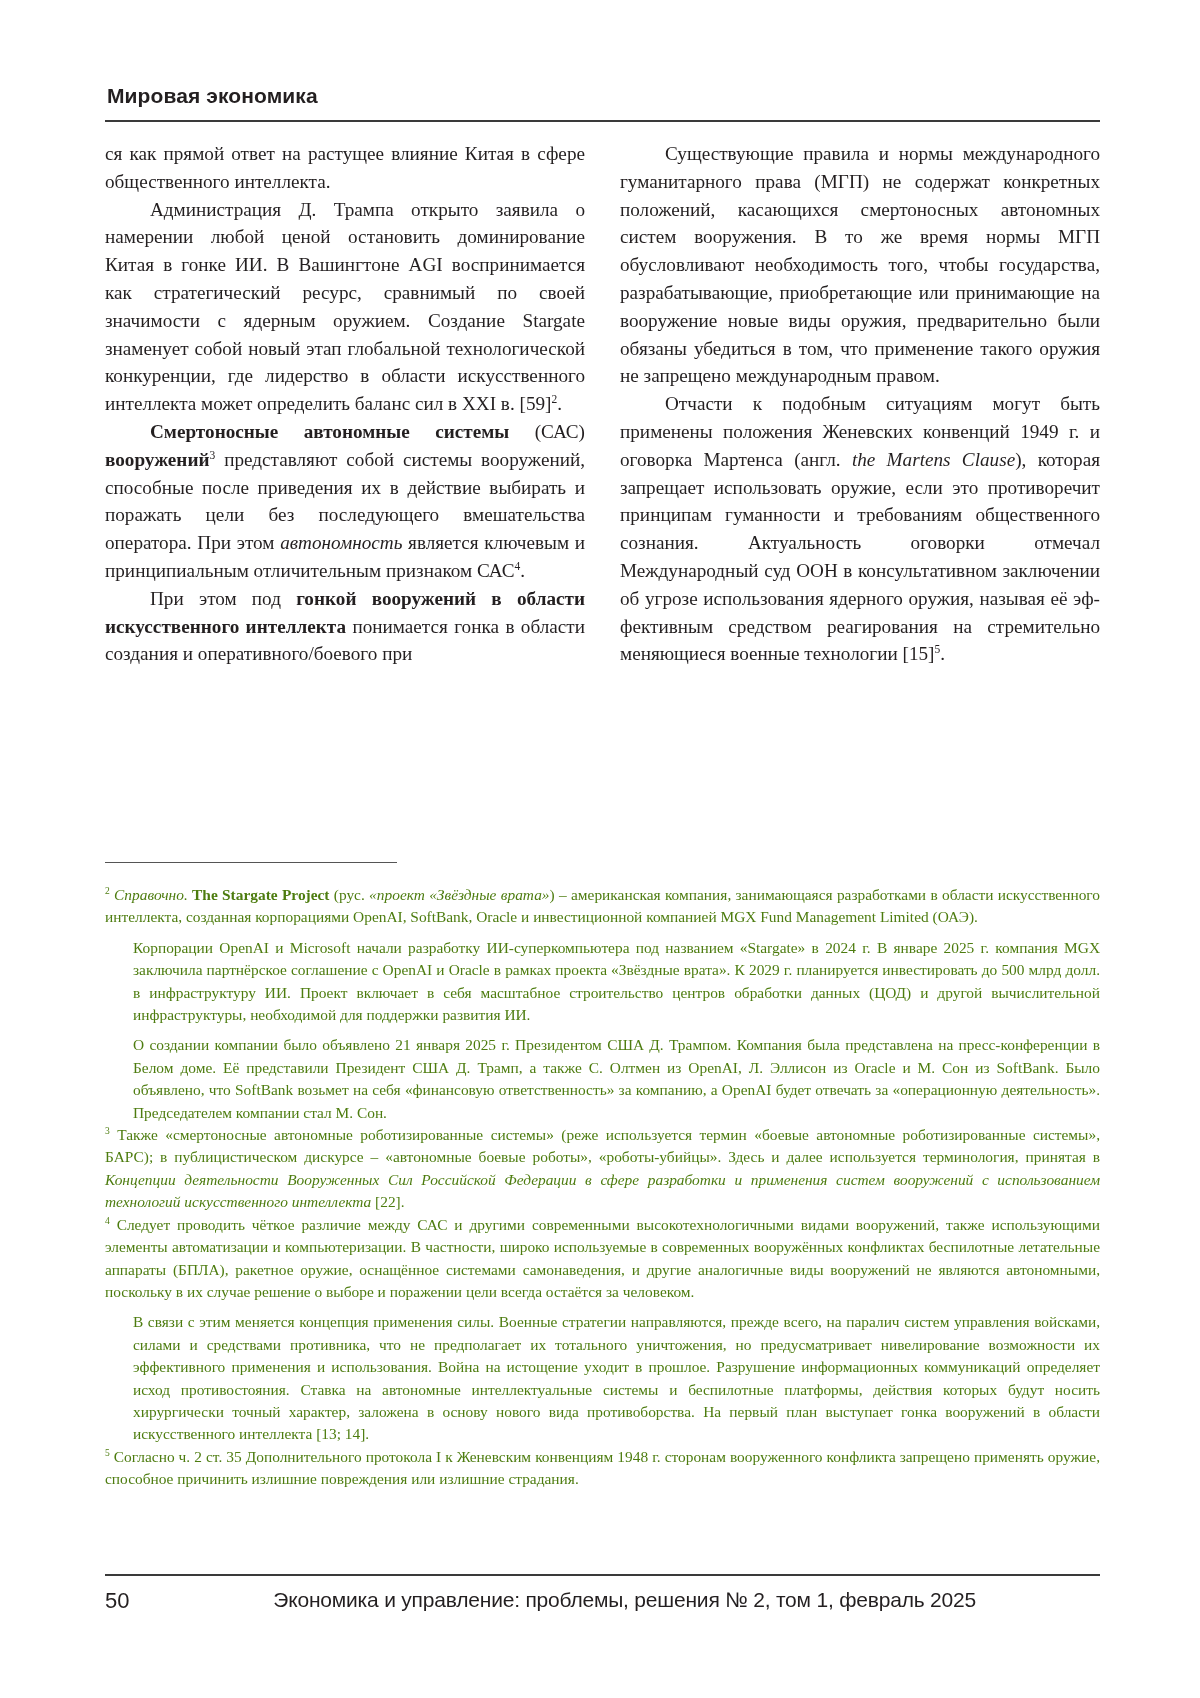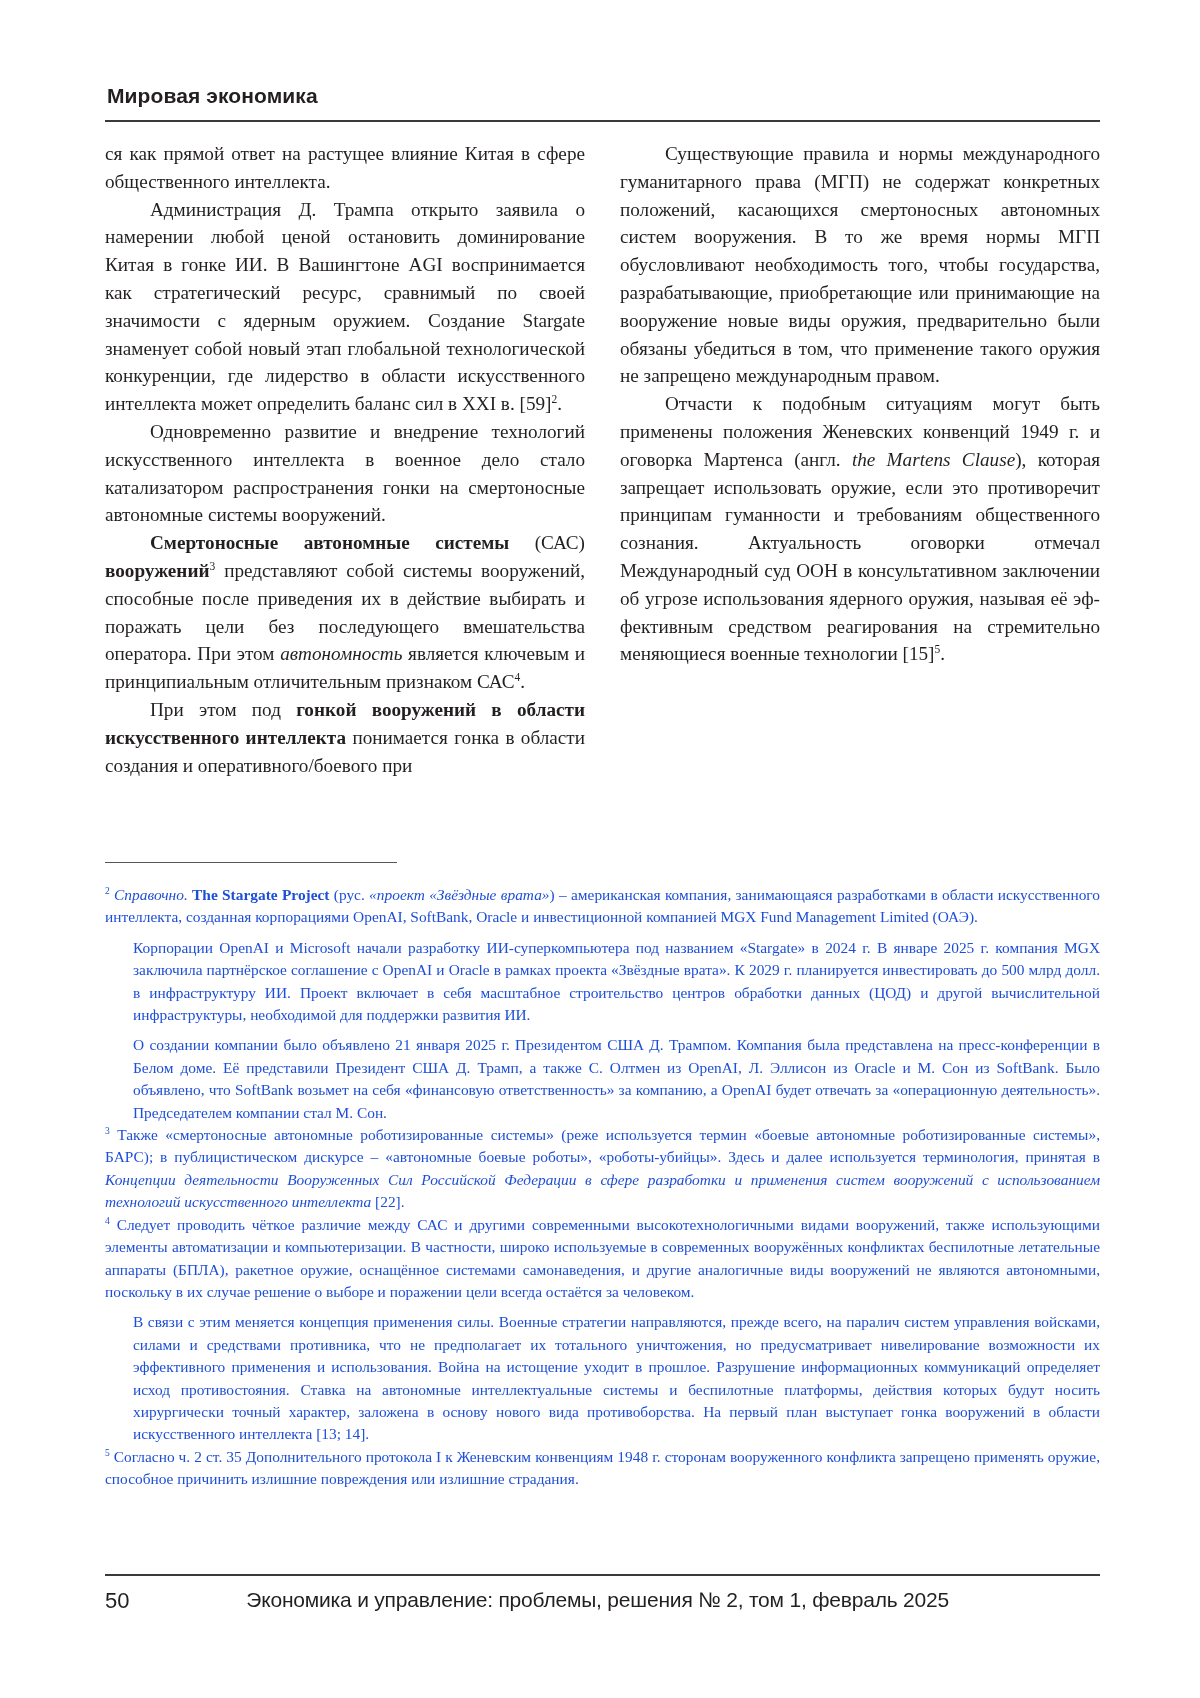--- a/index.html
+++ b/index.html
@@ -25,49 +25,48 @@
   .col p.cont { text-indent: 0; }
   .col b { font-weight: bold; }
   .col i { font-style: italic; }
   sup { font-size: 60%; vertical-align: super; line-height: 0; }
 
   .fn-rule { position: absolute; left: 105px; top: 862px; width: 292px; height: 1px; background: #555; }
 
   .footnotes {
     position: absolute; left: 105px; top: 884px; width: 995px;
     font-family: "Liberation Serif", serif; font-size: 15.4px; line-height: 22.4px;
-    text-align: justify; color: #1d4ed8;
+    text-align: justify; color: #4d7c0f;
   }
   .footnotes p { margin: 0; }
   .footnotes p.gap { margin-top: 8px; margin-left: 28px; }
   .footnotes sup { font-size: 62%; }
 
   .foot-rule { position: absolute; left: 105px; top: 1574px; width: 995px; height: 2px; background: #3a3a3a; }
   .page-num {
     position: absolute; left: 105px; top: 1588px;
     font-family: "Liberation Sans", sans-serif; font-size: 22px; color: #231f20;
   }
   .journal {
-    position: absolute; right: 115px; top: 1588px;
+    position: absolute; right: 88px; top: 1588px;
     font-family: "Liberation Sans", sans-serif; font-size: 21px; color: #231f20;
     letter-spacing: -0.2px;
   }
 </style>
 </head>
 <body>
 
 <div class="page">
 
   <div class="running-head">Мировая экономика</div>
   <div class="head-rule"></div>
 
   <div class="col left">
     <p class="cont">ся как прямой ответ на растущее влияние Китая в сфере общественного интеллекта.</p>
     <p class="ind"><span>Администрация Д. Трампа открыто заявила о намерении любой ценой остановить доминиро­вание Китая в гонке ИИ. В Вашингтоне AGI вос­принимается как стратегический ресурс, сравни­мый по своей значимости с ядерным оружием. Создание Stargate знаменует собой новый этап глобальной технологической конкуренции, где лидерство в области искусственного интеллекта может определить баланс сил в XXI в. [59]</span><sup>2</sup><span>.</span></p>
-    <p class="ind">Одновременно развитие и внедрение техно­логий искусственного интеллекта в военное дело стало катализатором распространения гонки на смертоносные автономные системы вооружений.</p>
     <p class="ind"><b>Смертоносные автономные системы</b><span> (САС) </span><b>вооружений</b><sup>3</sup><span> представляют собой систе­мы вооружений, способные после приведения их в действие выбирать и поражать цели без по­следующего вмешательства оператора. При этом </span><i>автономность</i><span> является ключевым и принципи­альным отличительным признаком САС</span><sup>4</sup><span>.</span></p>
     <p class="ind"><span>При этом под </span><b>гонкой вооружений в области искусственного интеллекта</b><span> понимается гонка в области создания и оперативного/боевого при­</span></p>
   </div>
 
   <div class="col right">
     <p class="ind">Существующие правила и нормы междуна­родного гуманитарного права (МГП) не содержат конкретных положений, касающихся смертонос­ных автономных систем вооружения. В то же вре­мя нормы МГП обусловливают необходимость того, чтобы государства, разрабатывающие, при­обретающие или принимающие на вооружение новые виды оружия, предварительно были обяза­ны убедиться в том, что применение такого ору­жия не запрещено международным правом.</p>
     <p class="ind"><span>Отчасти к подобным ситуациям могут быть применены положения Женевских конвенций 1949 г. и оговорка Мартенса (англ. </span><i>the Martens Clause</i><span>), которая запрещает использовать оружие, если это противоречит принципам гуманности и требованиям общественного сознания. Акту­альность оговорки отмечал Международный суд ООН в консультативном заключении об угрозе использования ядерного оружия, называя её эф­фективным средством реагирования на стреми­тельно меняющиеся военные технологии [15]</span><sup>5</sup><span>.</span></p>
   </div>
 
   <div class="fn-rule"></div>

